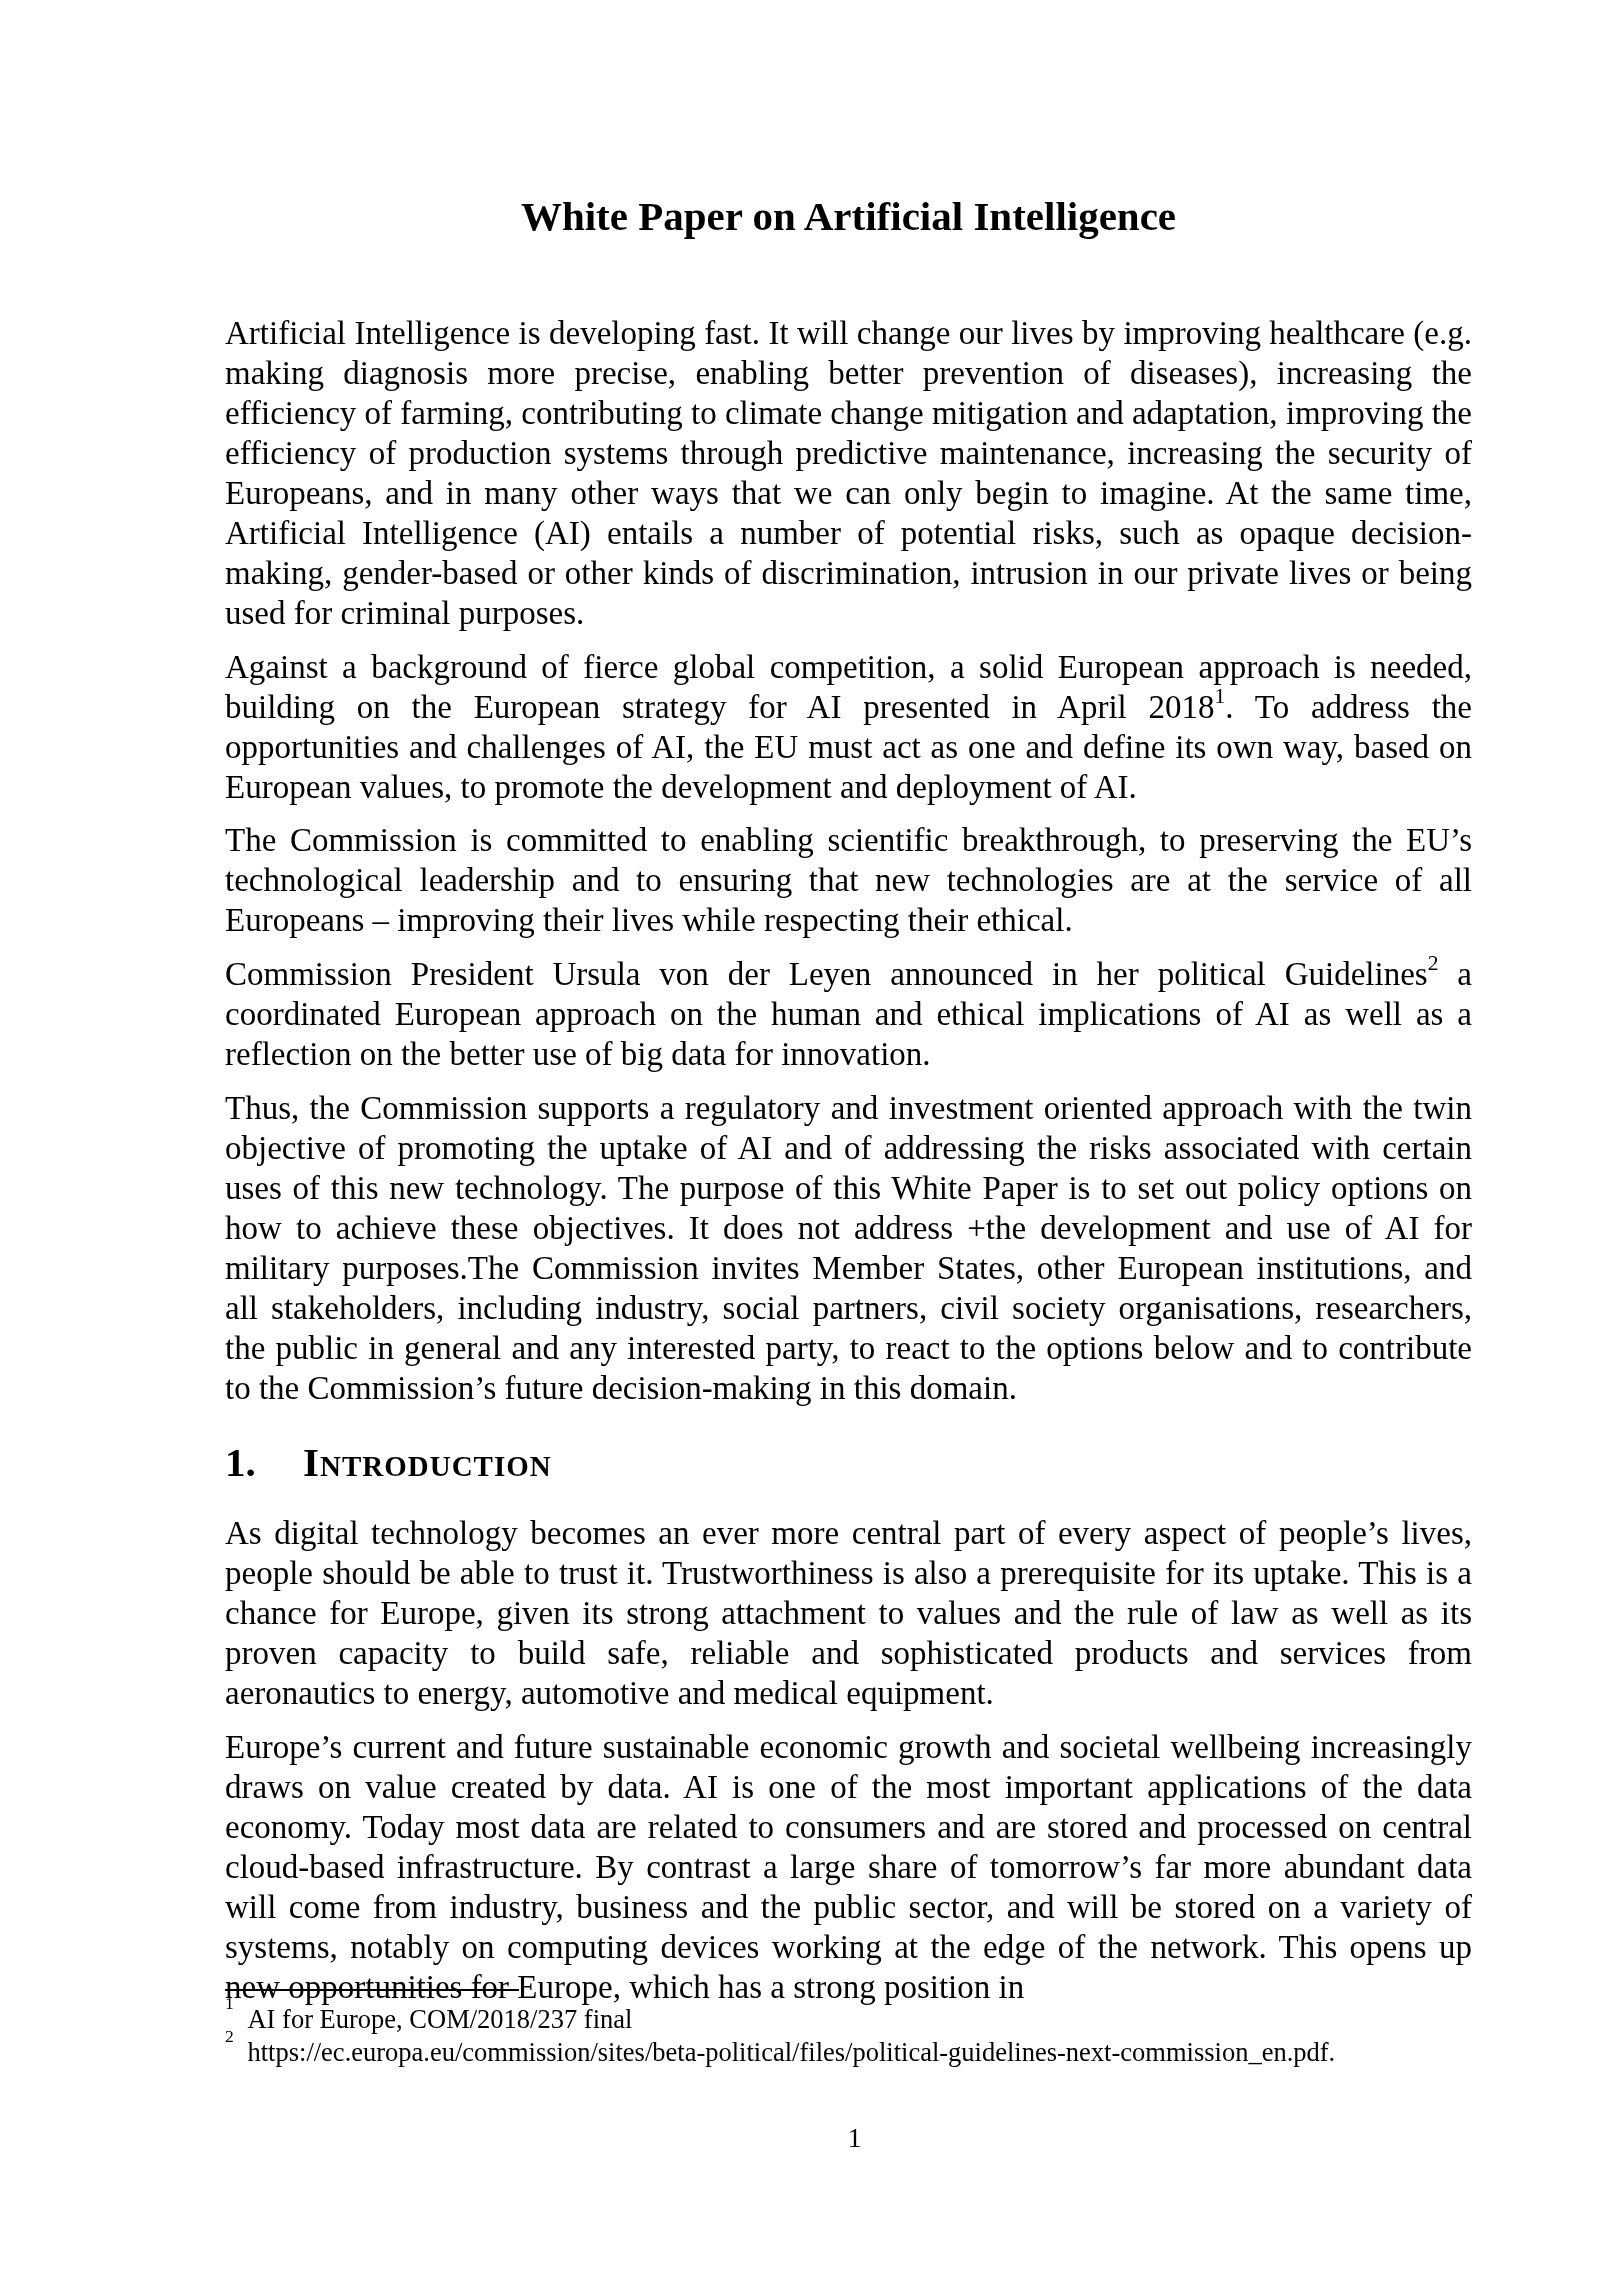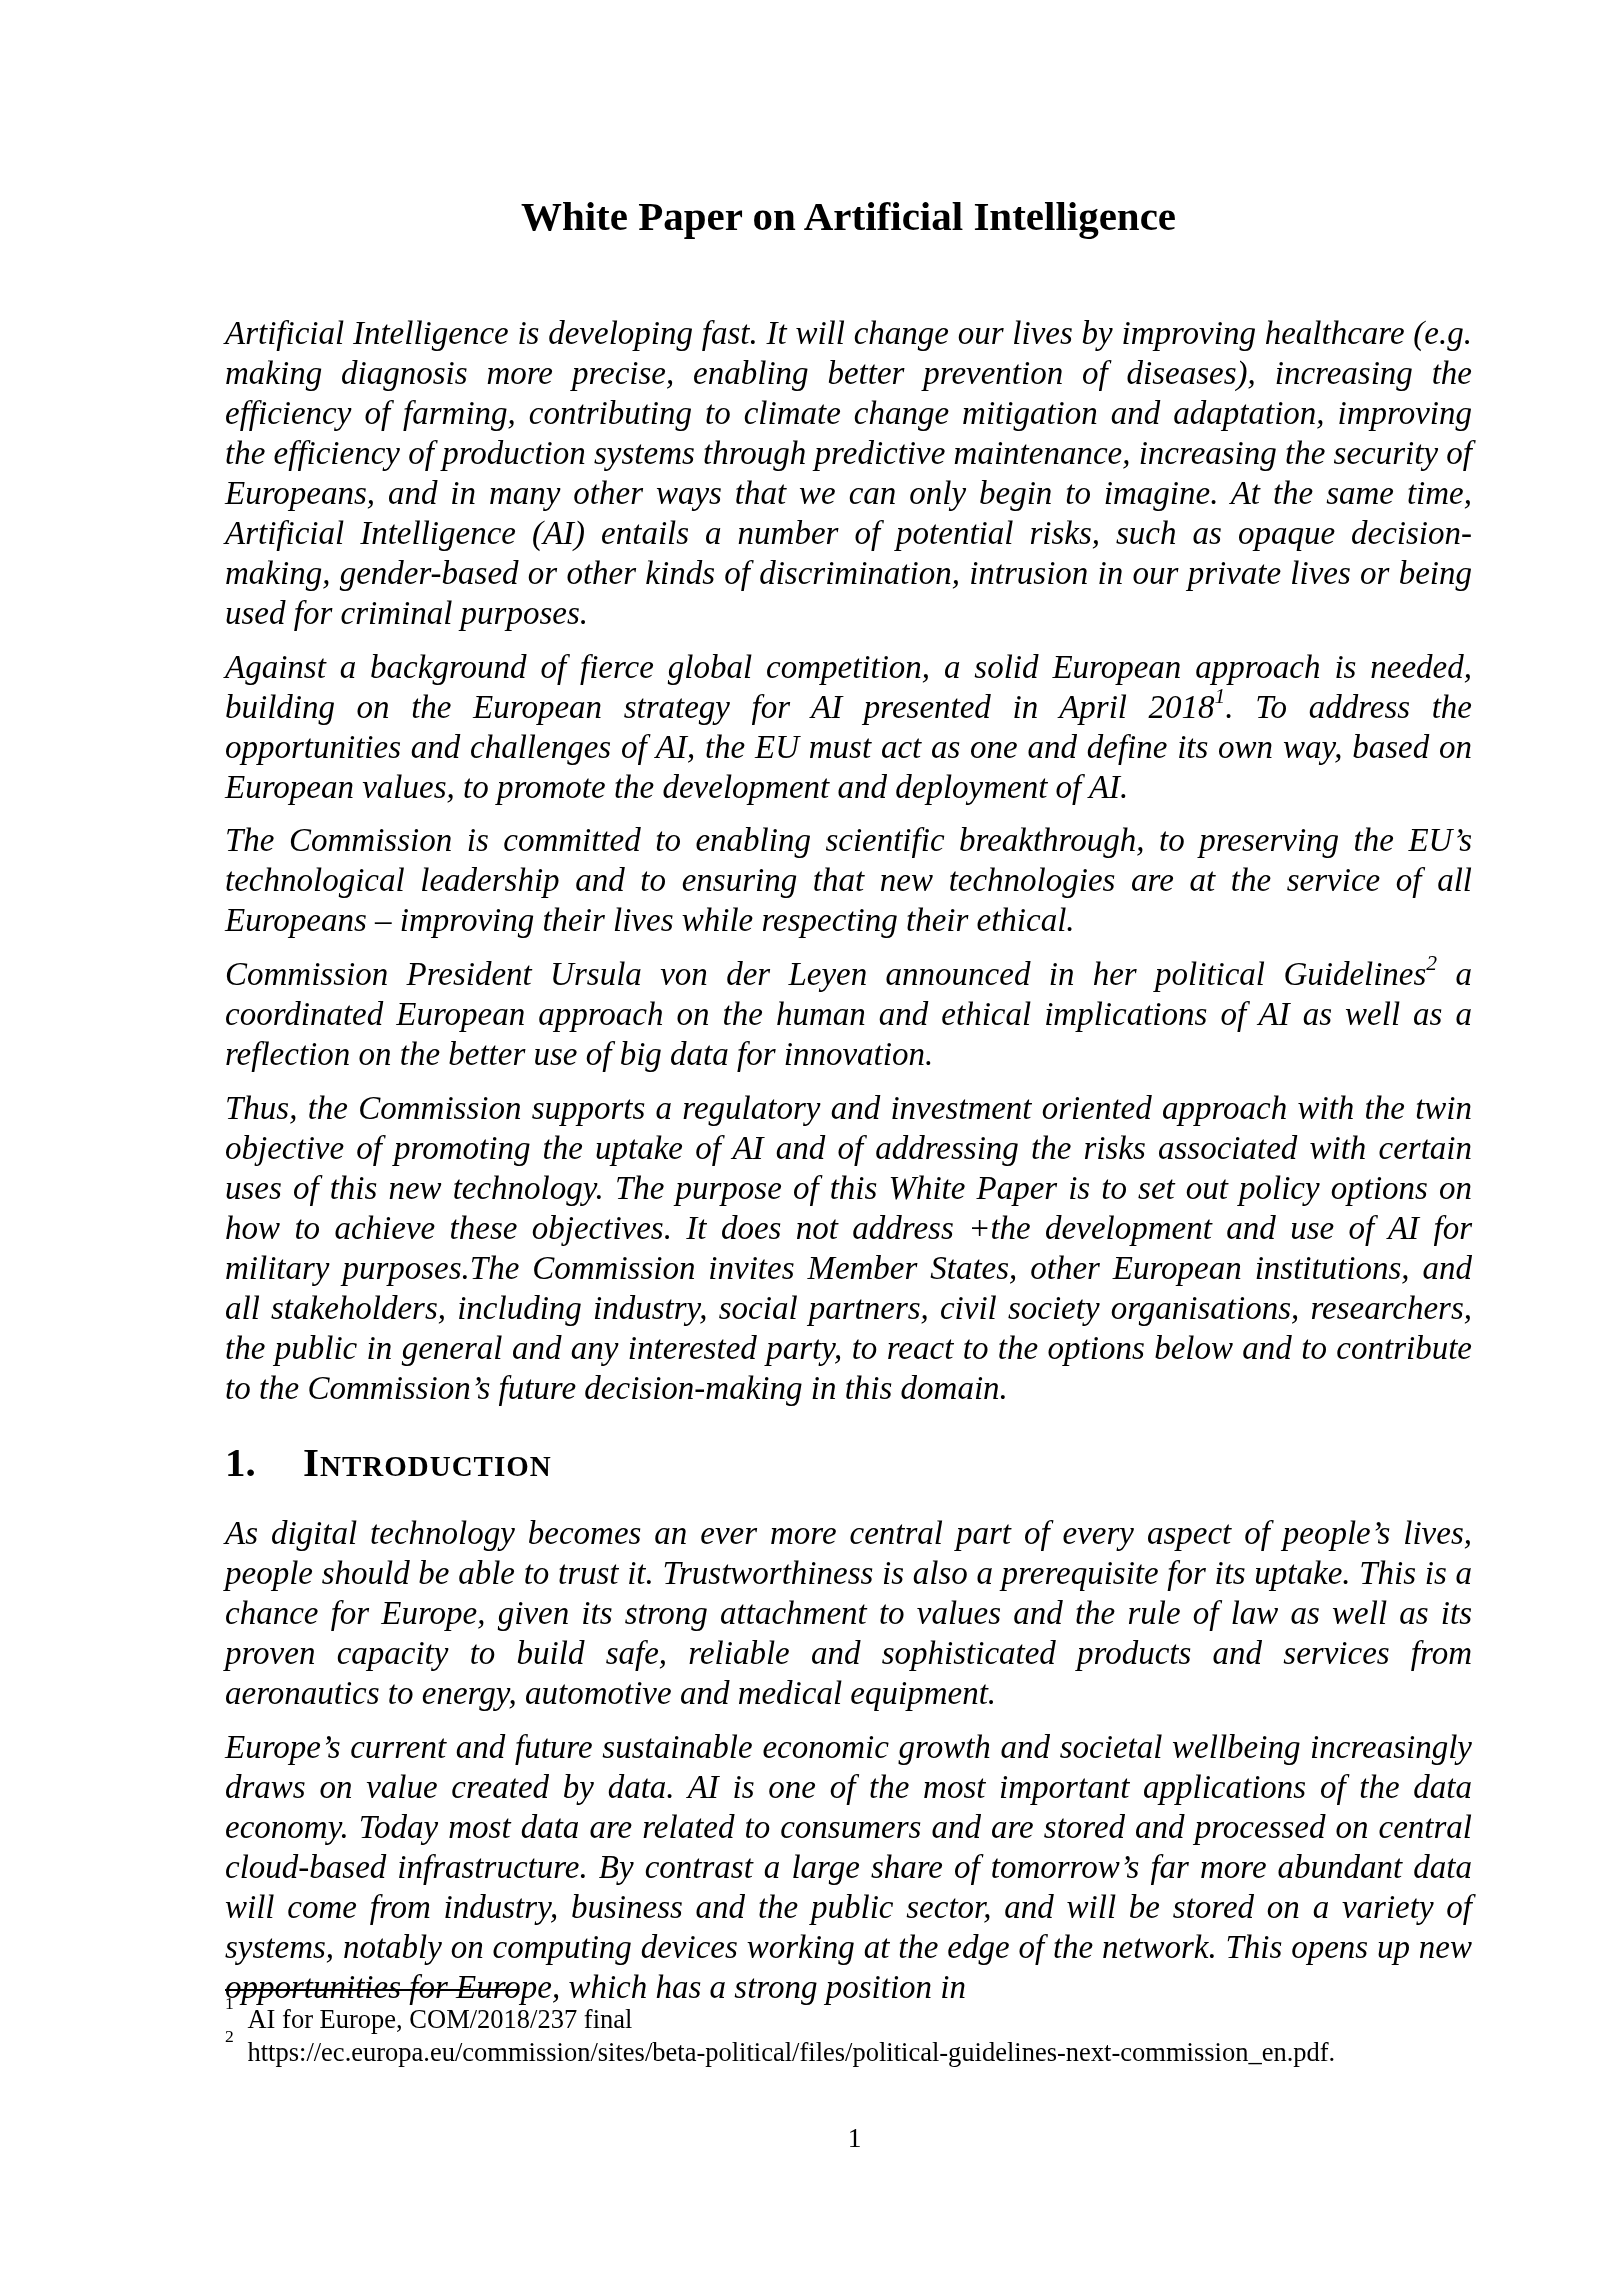--- a/index.html
+++ b/index.html
@@ -29,21 +29,20 @@
     font-weight: 700;
     font-size: 41px;
     line-height: 59px;
   }
   .title-line { display: block; }
   .para {
     font-size: 33px;
     line-height: 40px;
     text-align: justify;
     margin: 0 0 13.7px 0;
-    font-style: italic;
   }
   .para .fn-ref {
     font-size: 21.6px;
     line-height: 0;
     vertical-align: baseline;
     position: relative;
     top: -14.7px;
   }
   .section-heading {
     display: flex;

